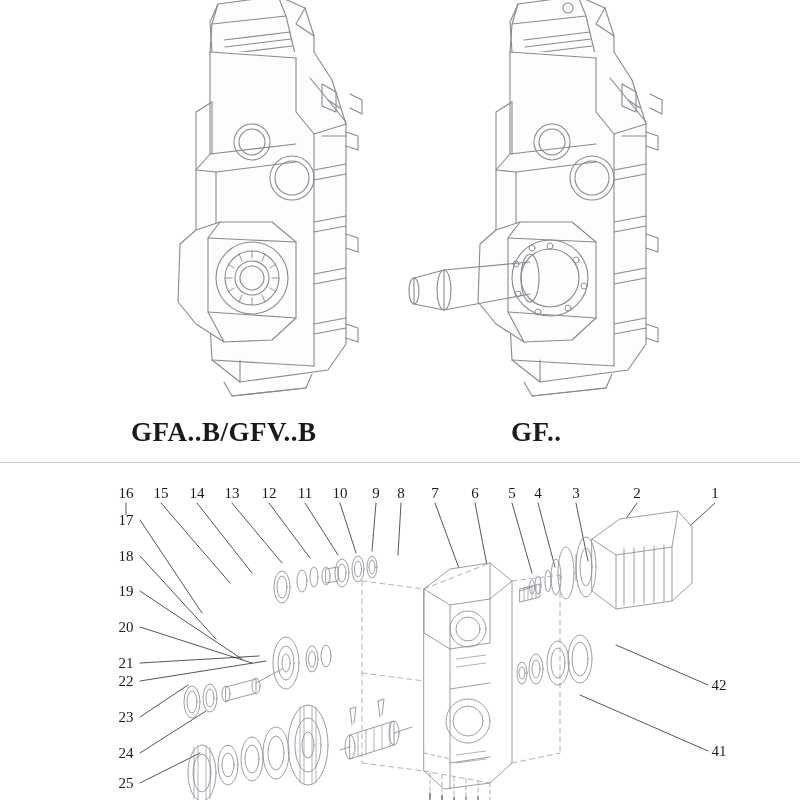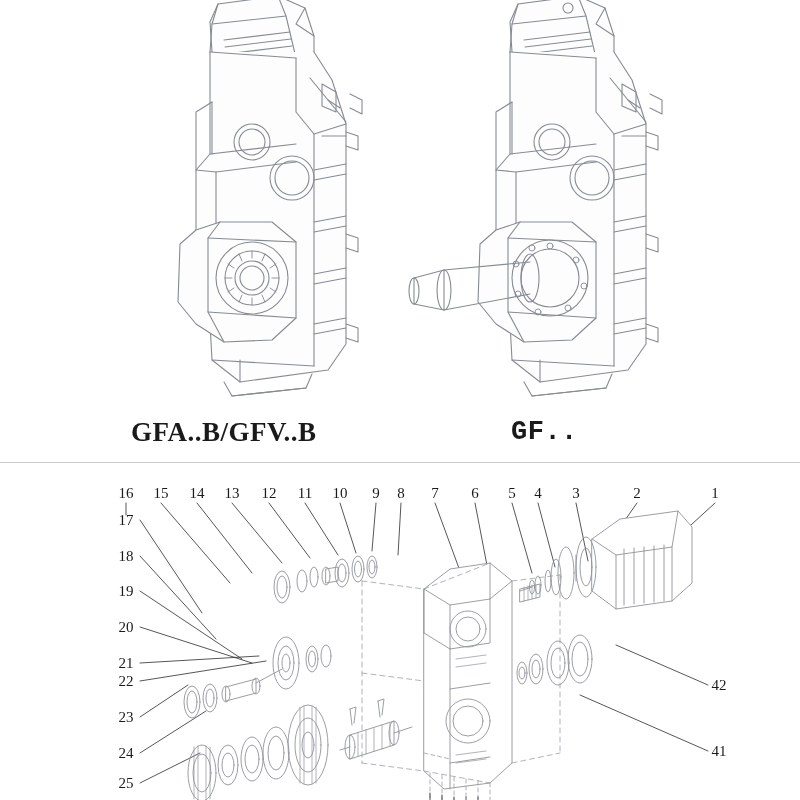--- a/index.html
+++ b/index.html
@@ -34,21 +34,21 @@
   .caption {
     position: absolute;
     font-family: "Liberation Serif", serif;
     font-weight: bold;
     font-size: 27px;
     color: #1a1a1a;
     letter-spacing: 0.5px;
     white-space: nowrap;
   }
   #caption-left { left: 131px; top: 417px; }
-  #caption-right { left: 511px; top: 417px; font-family: Liberation Mono, monospace; }
+  #caption-right { left: 511px; top: 417px; }
 
   
   #divider {
     position: absolute;
     left: 0; top: 462px;
     width: 800px; height: 1px;
     background: #c9c9c9;
   }
 
   

